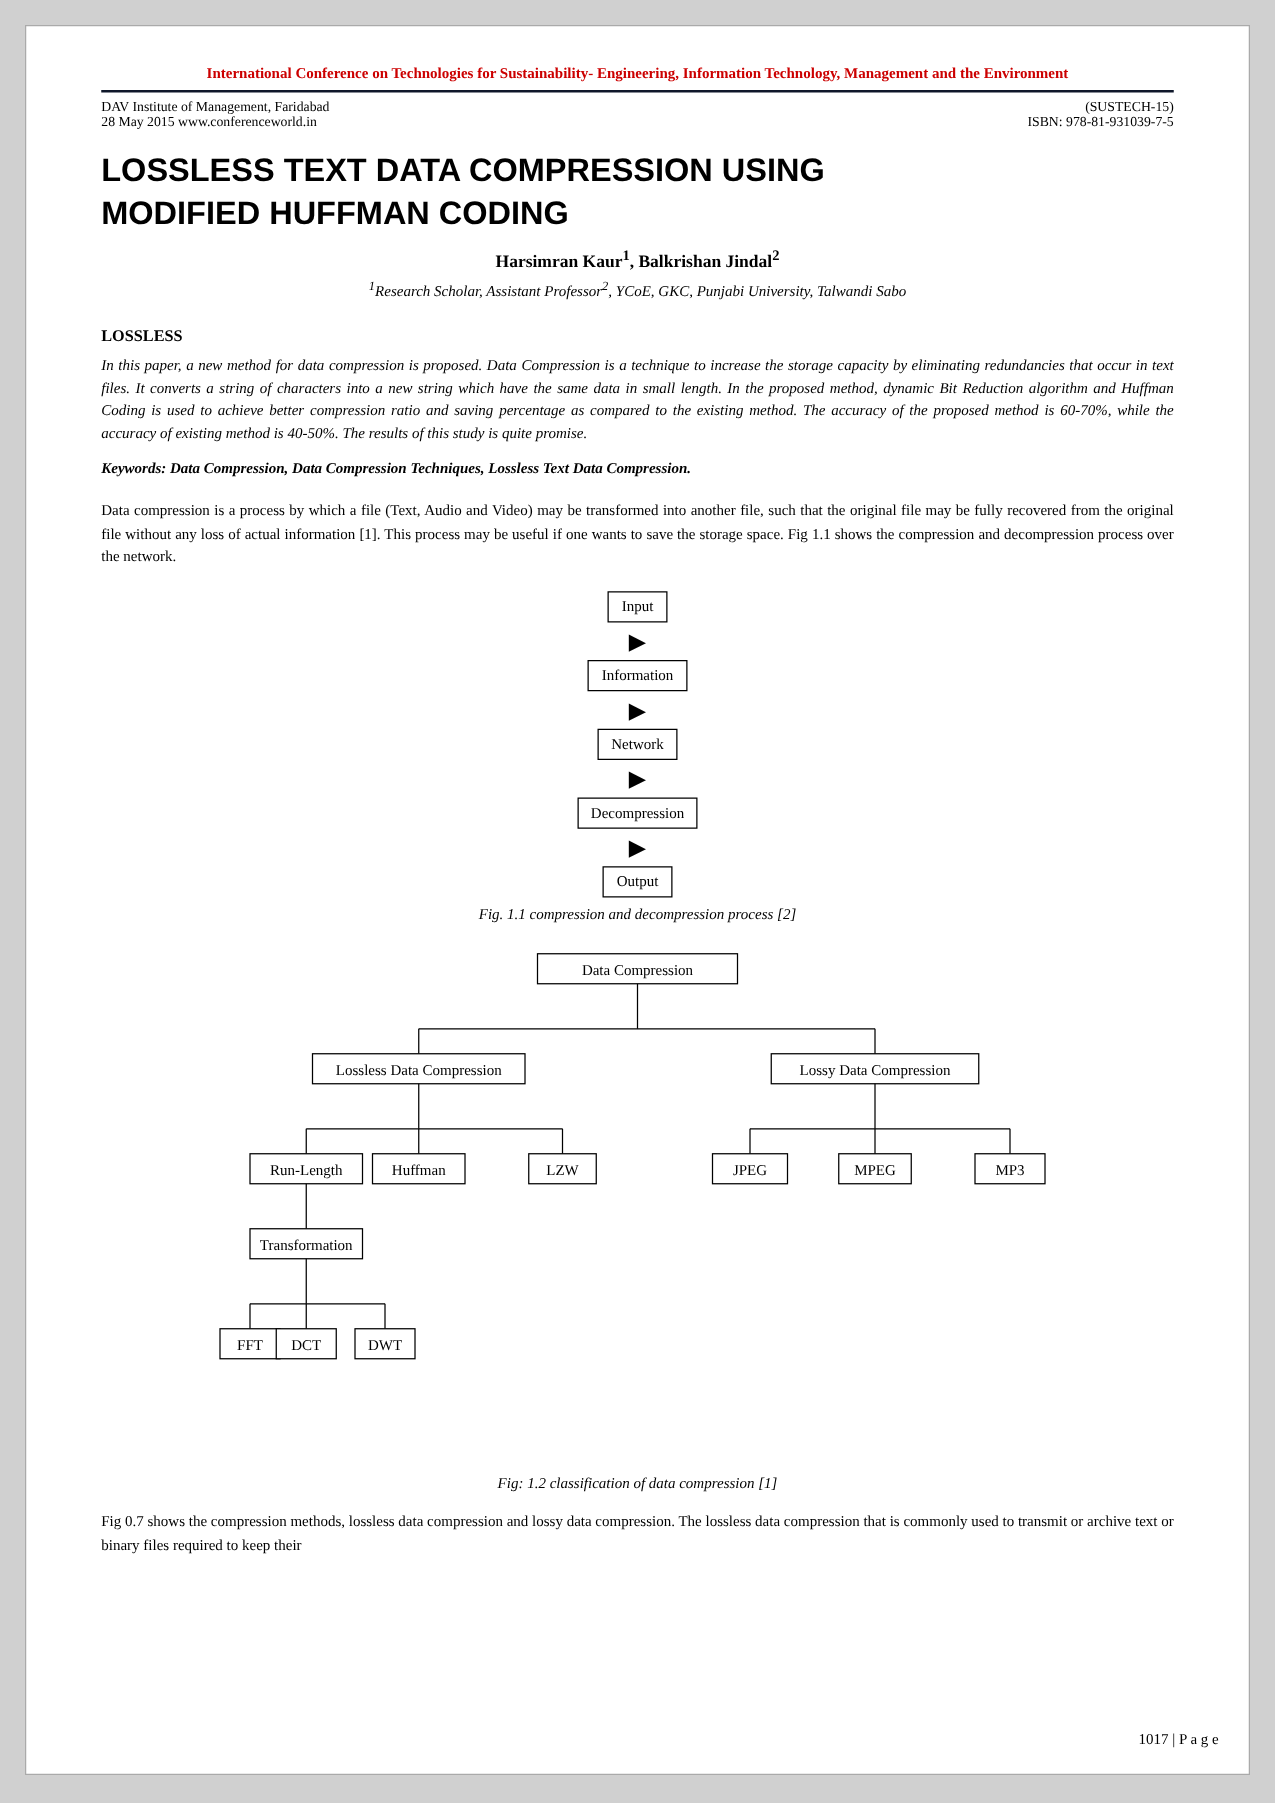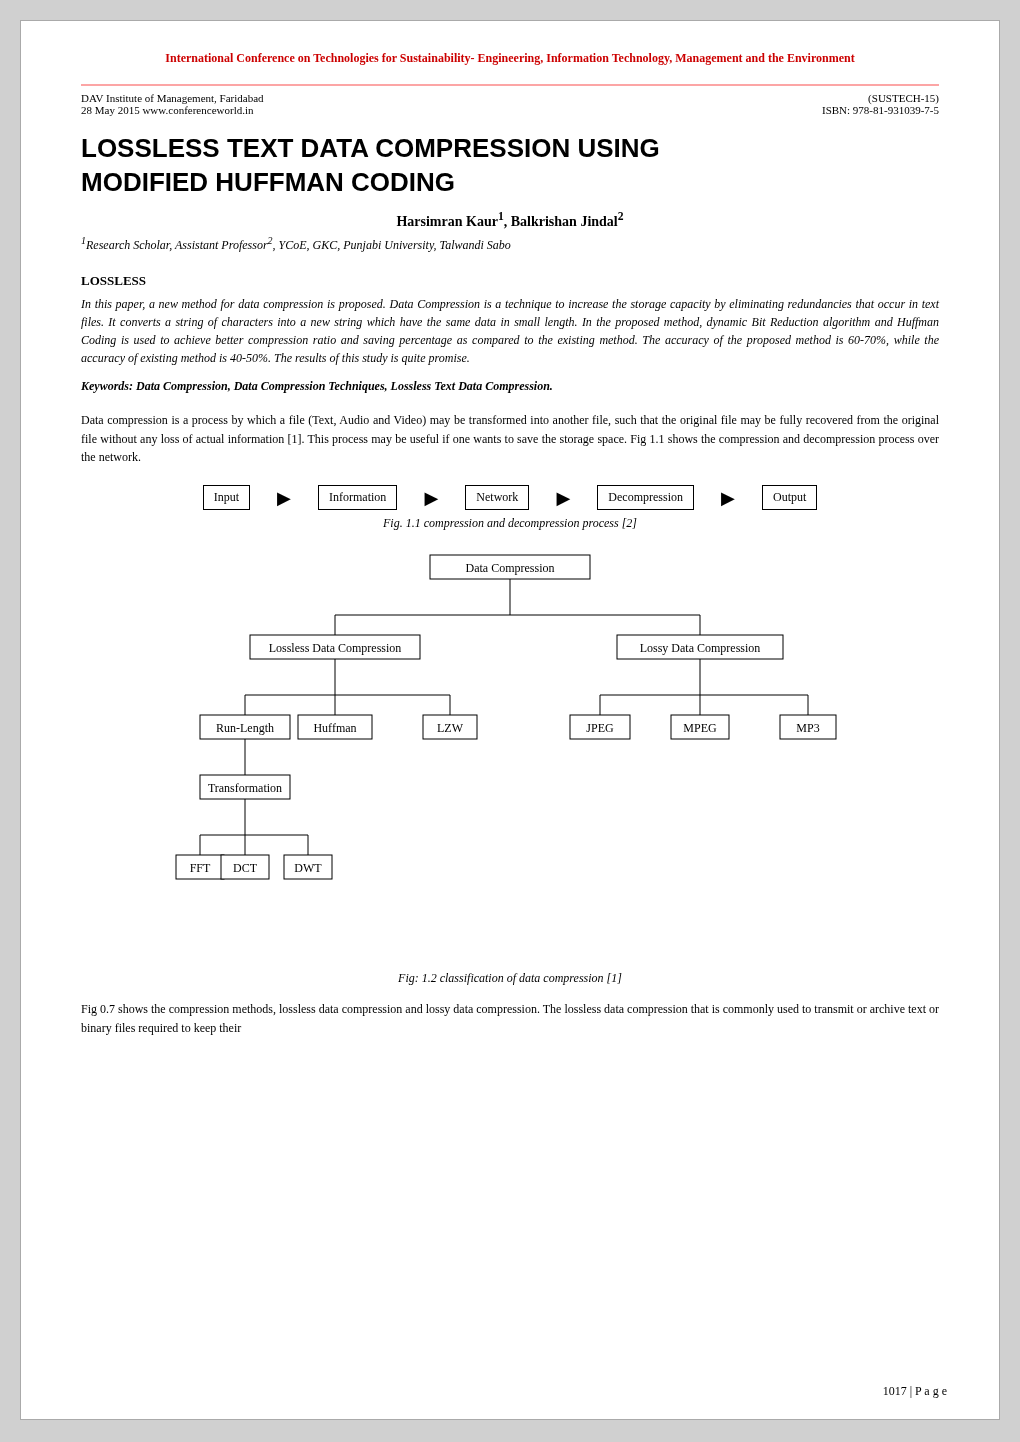--- a/index.html
+++ b/index.html
@@ -14,22 +14,22 @@
     .page {
       background: #fff;
       width: 980px;
       min-height: 1400px;
       padding: 30px 60px 40px 60px;
       border: 1px solid #aaa;
       position: relative;
     }
     .header-top {
       text-align: center;
-      border-bottom: 2px solid #fca5a5;
-      padding-bottom: 18px;
+      border-bottom: 2px solid #0f172a;
+      padding-bottom: 6px;
       margin-bottom: 4px;
     }
     .header-top .conf-title {
       font-size: 12px;
       font-weight: bold;
       color: #c00;
     }
     .header-sub {
       display: flex;
       justify-content: space-between;
@@ -48,20 +48,21 @@
       margin-bottom: 10px;
       font-family: Arial, sans-serif;
     }
     .authors {
       text-align: center;
       font-size: 14px;
       font-weight: bold;
       margin-bottom: 6px;
     }
     .affiliation {
+      text-align: center;
       font-size: 12px;
       font-style: italic;
       margin-bottom: 20px;
     }
     .section-title {
       font-size: 13px;
       font-weight: bold;
       margin-bottom: 6px;
       margin-top: 16px;
     }
@@ -85,21 +86,22 @@
       text-align: justify;
       margin-bottom: 12px;
     }
 
     
     .diagram1 {
       display: flex;
       align-items: center;
       justify-content: center;
       margin: 18px auto 6px auto;
-      gap: 16px;
+      gap: 4px;
+      flex-direction: column;
     }
     .diag-box {
       border: 1px solid #000;
       padding: 4px 10px;
       font-size: 12px;
       background: #fff;
       white-space: nowrap;
     }
     .diag-arrow {
       width: 36px;
@@ -123,21 +125,21 @@
     }
     
     .tree-svg {
       display: block;
       margin: 0 auto;
     }
 
     .page-number {
       position: absolute;
       bottom: 20px;
-      right: 52px;
+      right: 24px;
       font-size: 12px;
     }
   </style>
 </head>
 <body>
 
 <div class="page">
 
   <div class="header-top">
     <div class="conf-title">International Conference on Technologies for Sustainability- Engineering, Information Technology, Management and the Environment</div>

